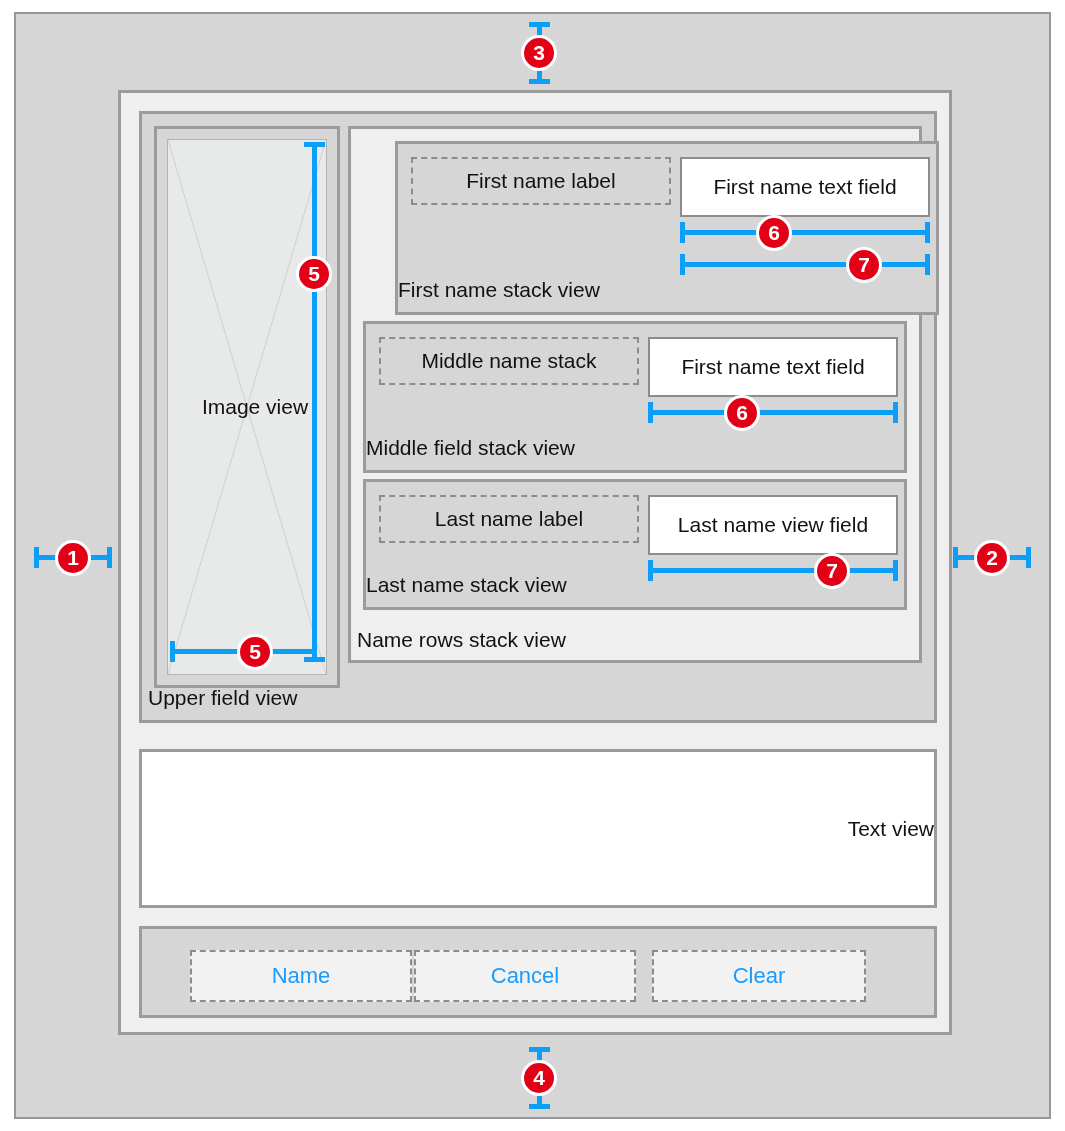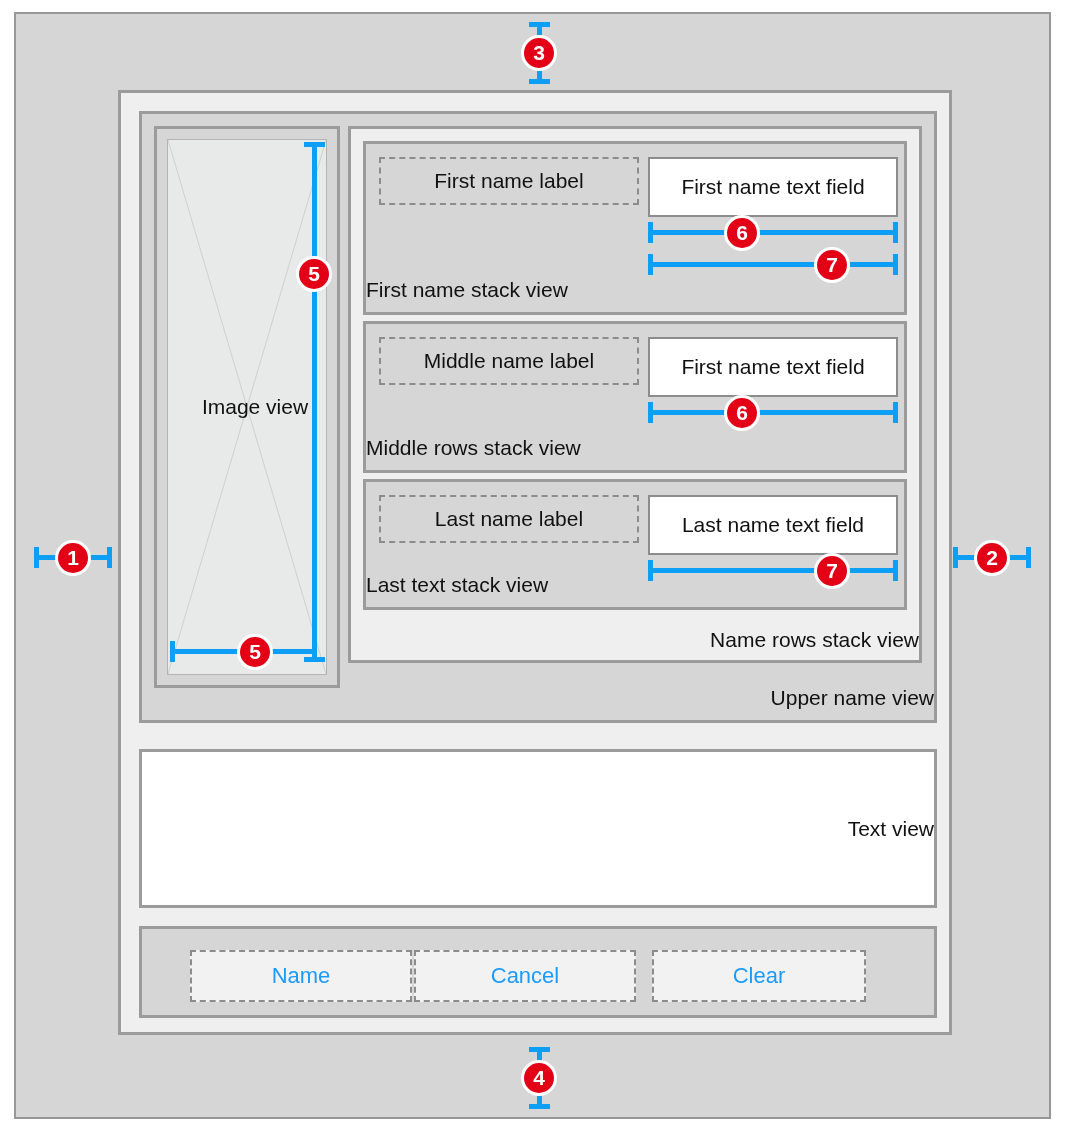--- a/index.html
+++ b/index.html
@@ -52,21 +52,21 @@
     height: 612px;
     background: #d6d6d6;
     border: 3px solid #9b9b9b;
     box-sizing: border-box;
   }
 
   .stack-caption {
     position: absolute;
     left: 6px;
     right: 0;
-    text-align: right;
+    text-align: left;
     font-size: 21px;
     color: #111111;
     white-space: nowrap;
   }
 
   
   .image-wrap {
     position: absolute;
     left: 12px;
     top: 12px;
@@ -112,21 +112,21 @@
 
   
   .name-row {
     position: absolute;
     left: 12px;
     width: 544px;
     background: #d6d6d6;
     border: 3px solid #9b9b9b;
     box-sizing: border-box;
   }
-  .row-first  { top: 12px;  height: 174px; }
+  .row-first  { top: 12px;  height: 174px; margin-left: 32px; }
   .row-middle { top: 192px; height: 152px; }
   .row-last   { top: 350px; height: 131px; }
 
   .name-label {
     position: absolute;
     left: 13px;
     top: 13px;
     width: 260px;
     height: 48px;
     border: 2px dashed #8c8c8c;
@@ -295,39 +295,39 @@
             <div class="name-label">First name label</div>
             <div class="name-field">First name text field</div>
             <div class="dim-h" style="left:282px; top:86px; width:250px;"></div>
             <div class="badge" style="left:358px; top:71px;">6</div>
             <div class="dim-h" style="left:282px; top:118px; width:250px;"></div>
             <div class="badge" style="left:448px; top:103px;">7</div>
             <div class="row-caption" style="bottom:10px;">First name stack view</div>
           </div>
 
           <div class="name-row row-middle">
-            <div class="name-label">Middle name label</div>
+            <div class="name-label">Middle name stack</div>
             <div class="name-field">First name text field</div>
             <div class="dim-h" style="left:282px; top:86px; width:250px;"></div>
             <div class="badge" style="left:358px; top:71px;">6</div>
-            <div class="row-caption" style="bottom:10px;">Middle rows stack view</div>
+            <div class="row-caption" style="bottom:10px;">Middle field stack view</div>
           </div>
 
           <div class="name-row row-last">
             <div class="name-label">Last name label</div>
-            <div class="name-field">Last name text field</div>
+            <div class="name-field">Last name view field</div>
             <div class="dim-h" style="left:282px; top:86px; width:250px;"></div>
             <div class="badge" style="left:448px; top:71px;">7</div>
-            <div class="row-caption" style="bottom:10px;">Last text stack view</div>
+            <div class="row-caption" style="bottom:10px;">Last name stack view</div>
           </div>
 
           <div class="stack-caption" style="bottom:8px;">Name rows stack view</div>
         </div>
 
-        <div class="stack-caption" style="bottom:10px;">Upper name view</div>
+        <div class="stack-caption" style="bottom:10px;">Upper field view</div>
       </div>
 
       <div class="text-view">
         <div class="text-view-label">Text view</div>
       </div>
 
       <div class="buttons-stack">
         <div class="btn btn-save">Name</div>
         <div class="btn btn-clear">Clear</div>
         <div class="btn btn-cancel">Cancel</div>

